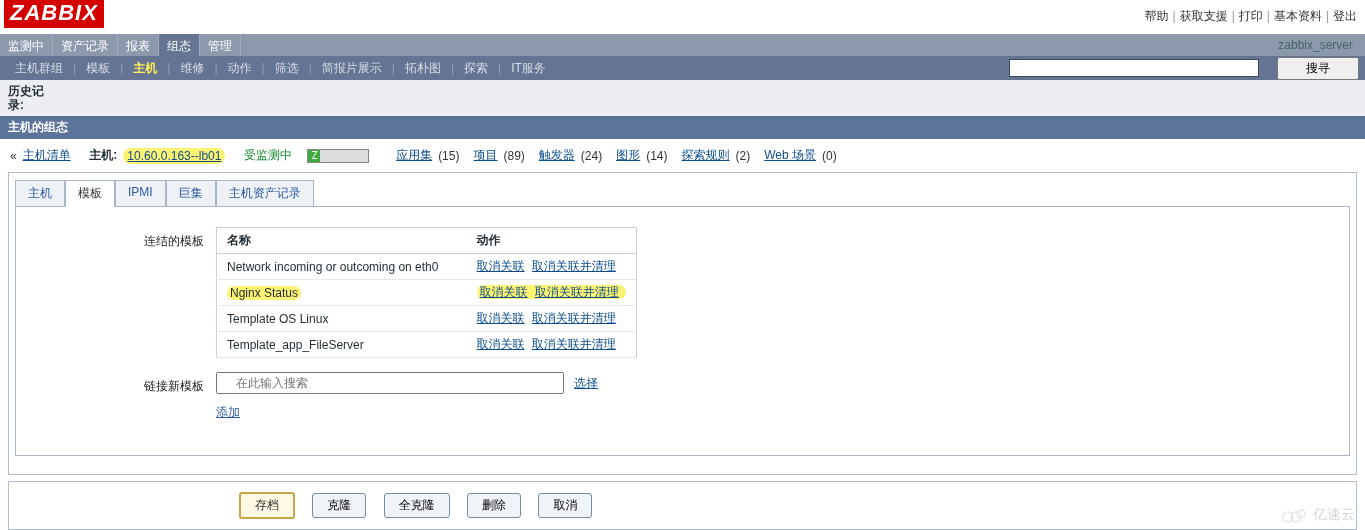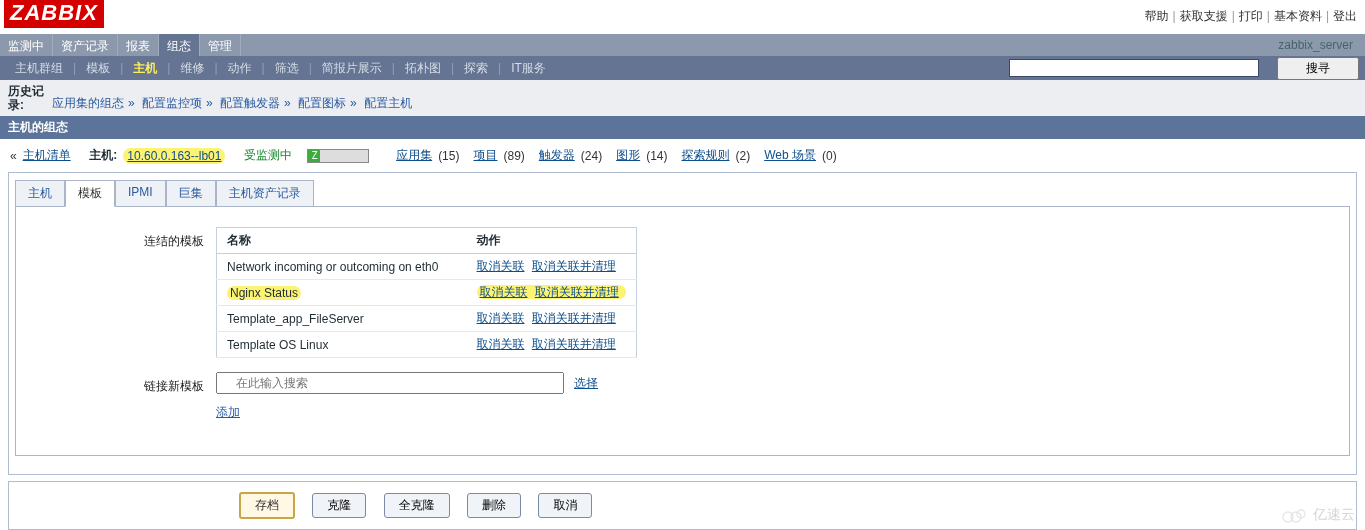--- a/index.html
+++ b/index.html
@@ -116,27 +116,20 @@
   <span class="item">探索</span>
     <span class="sep">|</span>
   <span class="item">IT服务</span>
   <span class="spacer"></span>
   <input style="">
   <button>搜寻</button>
 </div>
 
 <div class="history">
   <div class="lbl">历史记录:</div>
-  <div class="crumbs">
-    <a>应用集的组态</a><span class="ar">»</span>
-    <a>配置监控项</a><span class="ar">»</span>
-    <a>配置触发器</a><span class="ar">»</span>
-    <a>配置图标</a><span class="ar">»</span>
-    <a>配置主机</a>
-  </div>
 </div>
 
 <div class="section-hdr">主机的组态</div>
 
 <div class="hostrow">
   <span class="dq">«</span>
   <a>主机清单</a>
   &nbsp;&nbsp;
   <span class="lbl-b">主机:</span>
   <span class="hl"><a>10.60.0.163--lb01</a></span>
@@ -180,25 +173,25 @@
           <tbody id="tpl-rows">
             <tr>
               <td>Network incoming or outcoming on eth0</td>
               <td><a>取消关联</a>&nbsp;<a>取消关联并清理</a></td>
             </tr>
             <tr>
               <td><span class="hl2">Nginx Status</span></td>
               <td><span class="hl2"><a>取消关联</a>&nbsp;<a>取消关联并清理</a></span></td>
             </tr>
             <tr>
+              <td>Template OS Linux</td>
+              <td><a>取消关联</a>&nbsp;<a>取消关联并清理</a></td>
+            </tr>
+            <tr>
               <td>Template_app_FileServer</td>
-              <td><a>取消关联</a>&nbsp;<a>取消关联并清理</a></td>
-            </tr>
-            <tr>
-              <td>Template OS Linux</td>
               <td><a>取消关联</a>&nbsp;<a>取消关联并清理</a></td>
             </tr>
           </tbody>
       </table>
     </div>
     <div class="formrow">
       <div class="flabel">链接新模板</div>
       <div>
         <div class="searchbox">
           <input placeholder="在此输入搜索" style="">

